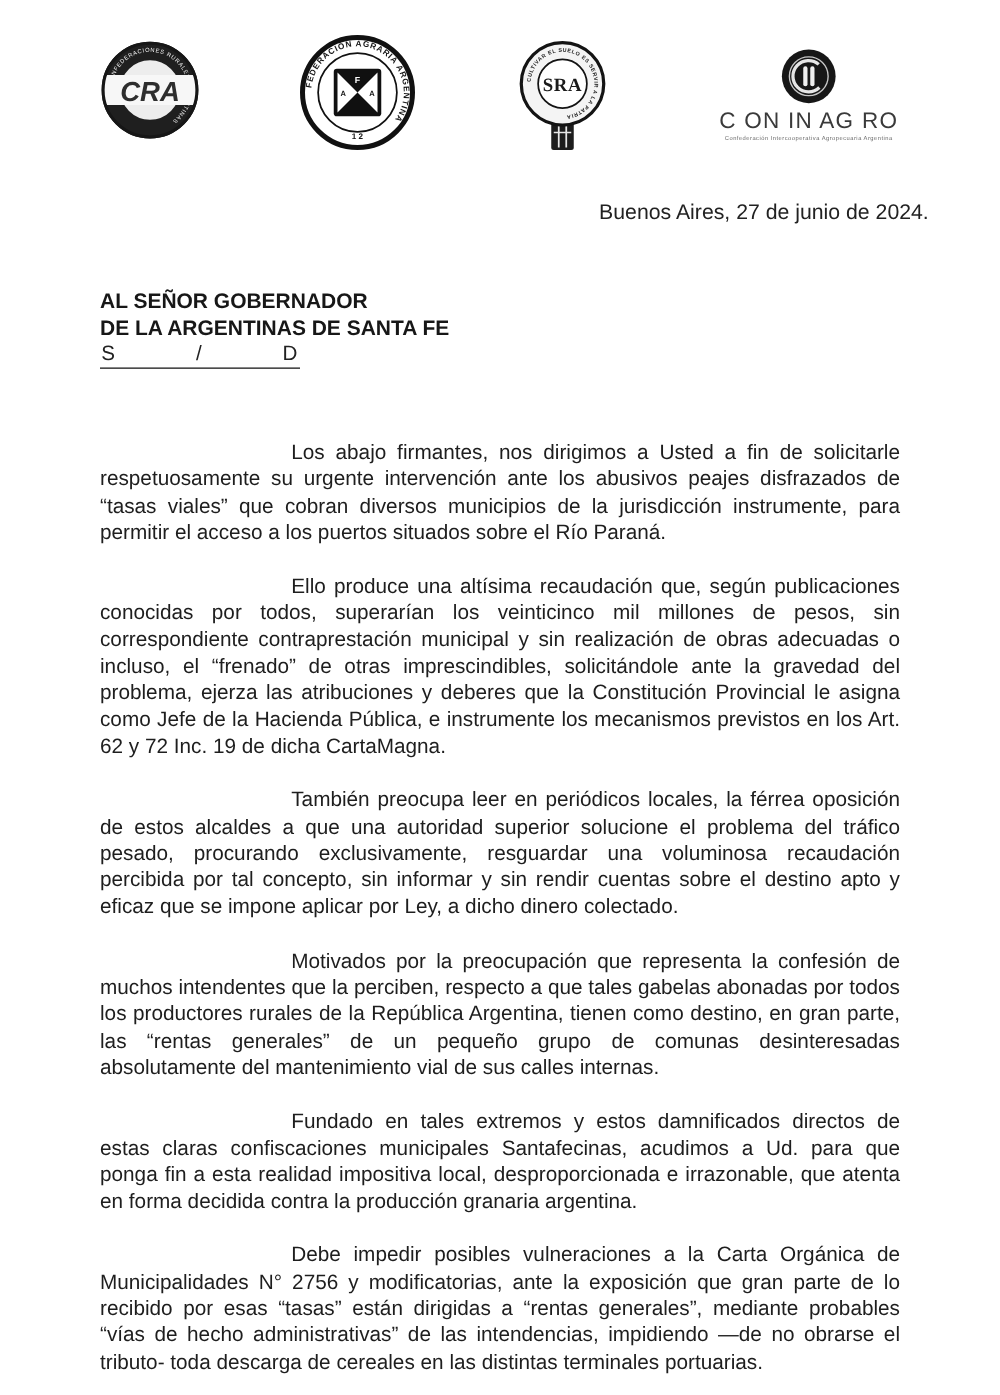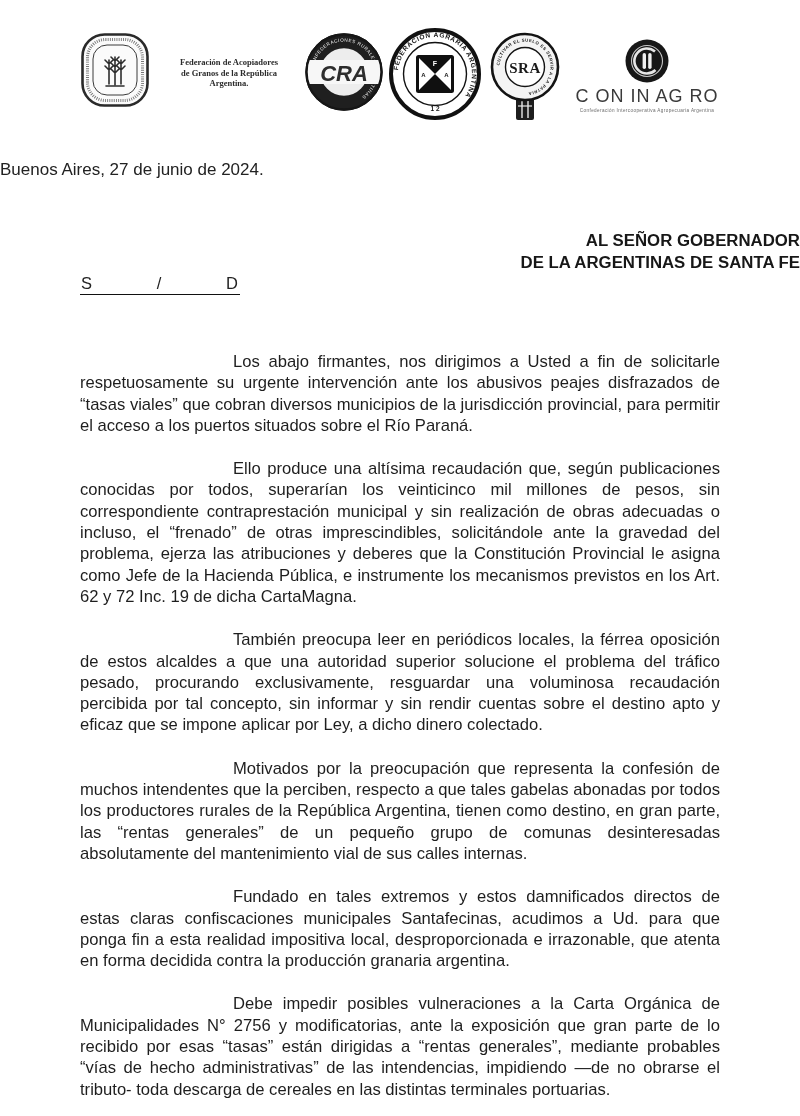--- a/index.html
+++ b/index.html
@@ -53,31 +53,31 @@
     font-size: 4.6px;
     letter-spacing: .4px;
     color: #6a6a6a;
     margin-top: 1px;
     white-space: nowrap;
   }
 
   
   .date-line {
     margin-top: 32px;
-    text-align: left;
-    padding-right: 39px;
+    text-align: right;
+    padding-right: 57px;
     font-size: 17px;
     color: #222;
   }
   .recipient {
     margin: 50px 0 0 80px;
     font-size: 16.8px;
     line-height: 21.5px;
   }
-  .recipient .bold { font-weight: bold; color: #171717; text-align: right; }
+  .recipient .bold { font-weight: bold; color: #171717; }
   .recipient .plain { color: #333; }
   .sd-line {
     display: flex;
     justify-content: space-between;
     width: 160px;
     border-bottom: 1.7px solid #111;
     font-size: 16.5px;
     line-height: 20px;
     padding: 0 2px 1px 1px;
     color: #222;
@@ -99,38 +99,20 @@
 
   svg { display: block; }
 </style>
 </head>
 <body>
 
 <div class="page">
 
   <header class="letterhead">
 
-    <div class="logo-group">
-      <svg width="70" height="76" viewBox="0 0 70 76">
-        <rect x="2.5" y="2.5" width="65" height="71" rx="22" fill="#fbfbfb" stroke="#2a2a2a" stroke-width="2.6"></rect>
-        <rect x="7.5" y="7.5" width="55" height="61" rx="18" fill="none" stroke="#4a4a4a" stroke-width="3" stroke-dasharray="0.9 1.3" opacity="0.75"></rect>
-        <rect x="13" y="13" width="44" height="50" rx="14" fill="none" stroke="#3a3a3a" stroke-width="1"></rect>
-        <g stroke="#2e2e2e" stroke-width="1.6" fill="none" stroke-linecap="round">
-          <path d="M29 52 V28 M29 32 l-4 -4 M29 32 l4 -4 M29 38 l-4 -4 M29 38 l4 -4"></path>
-          <path d="M35 53 V25 M35 29 l-4 -4 M35 29 l4 -4 M35 35 l-4 -4 M35 35 l4 -4 M35 41 l-4 -4 M35 41 l4 -4"></path>
-          <path d="M41 52 V28 M41 32 l-4 -4 M41 32 l4 -4 M41 38 l-4 -4 M41 38 l4 -4"></path>
-          <path d="M26 54 h18"></path>
-        </g>
-      </svg>
-      <div class="acop-caption">
-        <span style="display:block">Federación de Acopiadores</span>
-        <span style="display:block">de Granos de la República</span>
-        <span style="display:block">Argentina.</span>
-      </div>
-    </div>
 
     <svg class="logo-cra" width="80" height="80" viewBox="0 0 80 80">
       <defs>
         <path id="craRingPath" d="M 9.5 40 a 30.5 30.5 0 1 1 61 0 a 30.5 30.5 0 1 1 -61 0"></path>
         <clipPath id="craClip">
             <circle cx="40" cy="40" r="37"></circle>
           </clipPath>
       </defs>
       <circle cx="40" cy="40" r="37.5" fill="#ededed" stroke="#161616" stroke-width="2.4"></circle>
       <circle cx="40" cy="40" r="30.5" fill="none" stroke="#1f1f1f" stroke-width="13.5"></circle>
@@ -202,21 +184,21 @@
     <div class="bold">AL SEÑOR GOBERNADOR</div>
     <div class="bold">DE LA ARGENTINAS DE SANTA FE</div>
     <div class="sd-line">
       <span>S</span>
       <span>/</span>
       <span>D</span>
     </div>
   </div>
 
   <main class="letter-body">
-    <p>Los abajo firmantes, nos dirigimos a Usted a fin de solicitarle respetuosamente su urgente intervención ante los abusivos peajes disfrazados de “tasas viales” que cobran diversos municipios de la jurisdicción provincial, para permitir el acceso a los puertos situados sobre el Río Paraná.</p>
+    <p>Los abajo firmantes, nos dirigimos a Usted a fin de solicitarle respetuosamente su urgente intervención ante los abusivos peajes disfrazados de “tasas viales” que cobran diversos municipios de la jurisdicción instrumente, para permitir el acceso a los puertos situados sobre el Río Paraná.</p>
     <p>Ello produce una altísima recaudación que, según publicaciones conocidas por todos, superarían los veinticinco mil millones de pesos, sin correspondiente contraprestación municipal y sin realización de obras adecuadas o incluso, el “frenado” de otras imprescindibles, solicitándole ante la gravedad del problema, ejerza las atribuciones y deberes que la Constitución Provincial le asigna como Jefe de la Hacienda Pública, e instrumente los mecanismos previstos en los Art. 62 y 72 Inc. 19 de dicha CartaMagna.</p>
     <p>También preocupa leer en periódicos locales, la férrea oposición de estos alcaldes a que una autoridad superior solucione el problema del tráfico pesado, procurando exclusivamente, resguardar una voluminosa recaudación percibida por tal concepto, sin informar y sin rendir cuentas sobre el destino apto y eficaz que se impone aplicar por Ley, a dicho dinero colectado.</p>
     <p>Motivados por la preocupación que representa la confesión de muchos intendentes que la perciben, respecto a que tales gabelas abonadas por todos los productores rurales de la República Argentina, tienen como destino, en gran parte, las “rentas generales” de un pequeño grupo de comunas desinteresadas absolutamente del mantenimiento vial de sus calles internas.</p>
     <p>Fundado en tales extremos y estos damnificados directos de estas claras confiscaciones municipales Santafecinas, acudimos a Ud. para que ponga fin a esta realidad impositiva local, desproporcionada e irrazonable, que atenta en forma decidida contra la producción granaria argentina.</p>
     <p>Debe impedir posibles vulneraciones a la Carta Orgánica de Municipalidades N° 2756 y modificatorias, ante la exposición que gran parte de lo recibido por esas “tasas” están dirigidas a “rentas generales”, mediante probables “vías de hecho administrativas” de las intendencias, impidiendo —de no obrarse el tributo- toda descarga de cereales en las distintas terminales portuarias.</p>
   </main>
 
 </div>
 
 </body></html>

